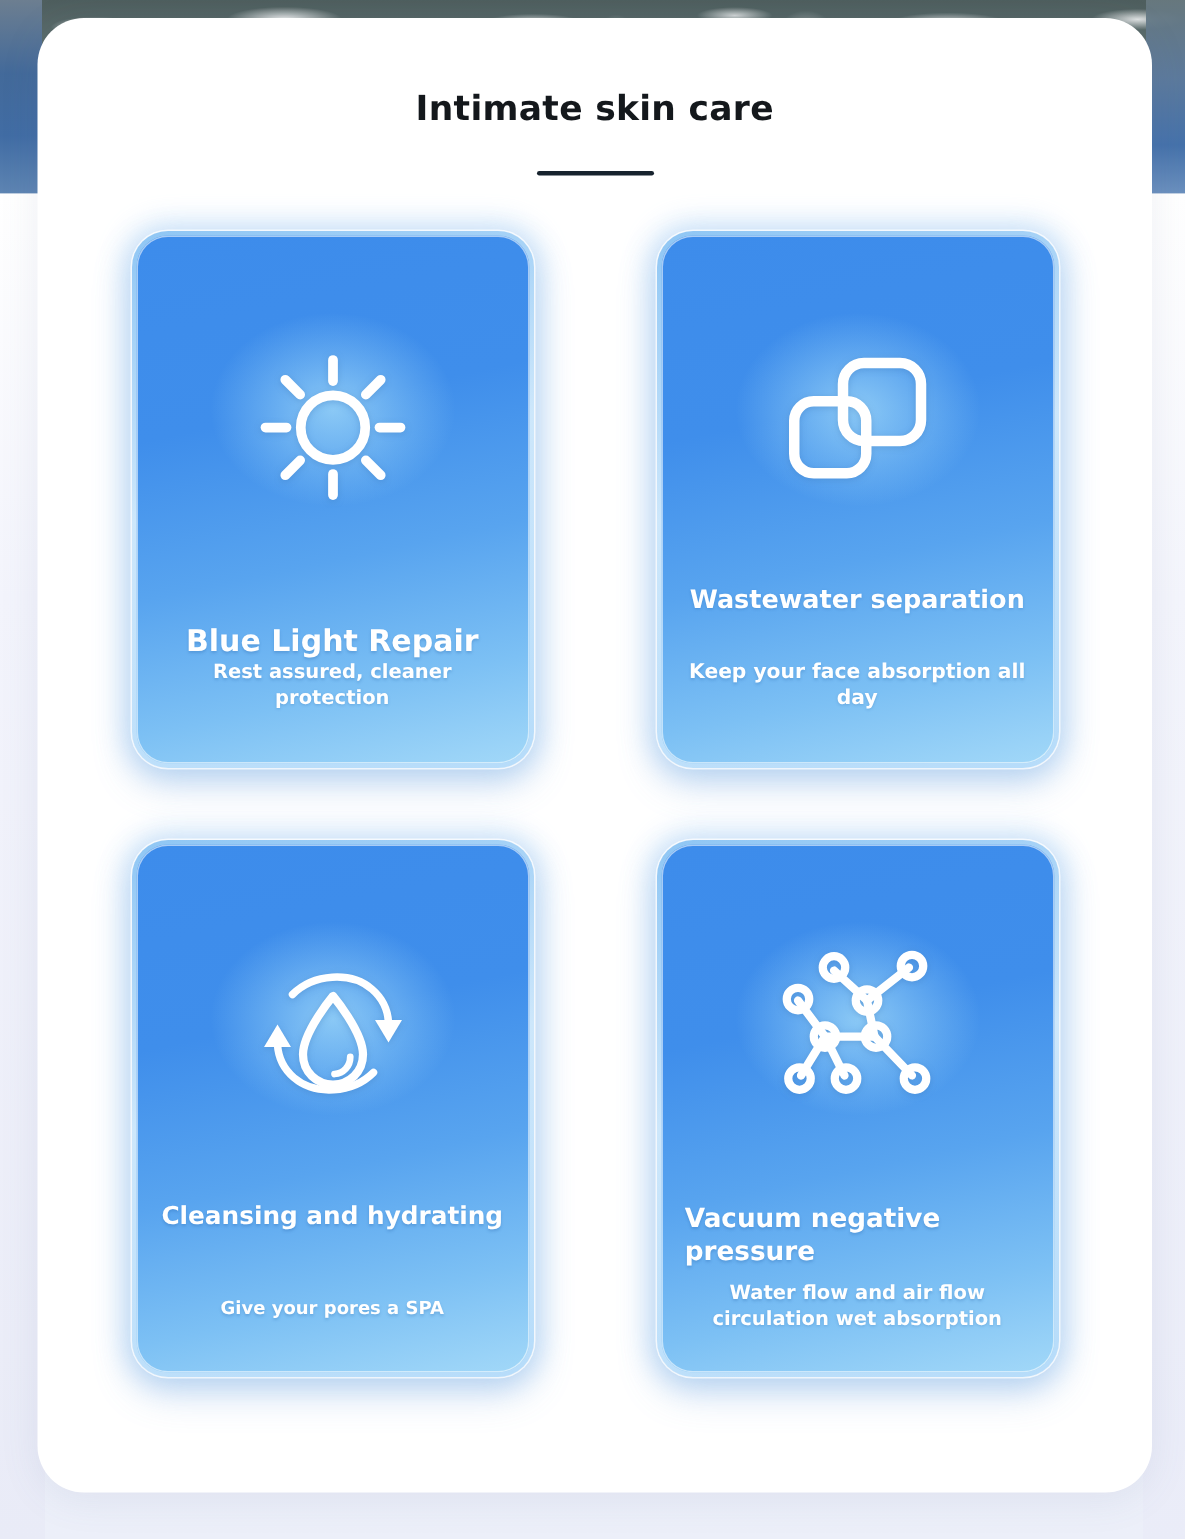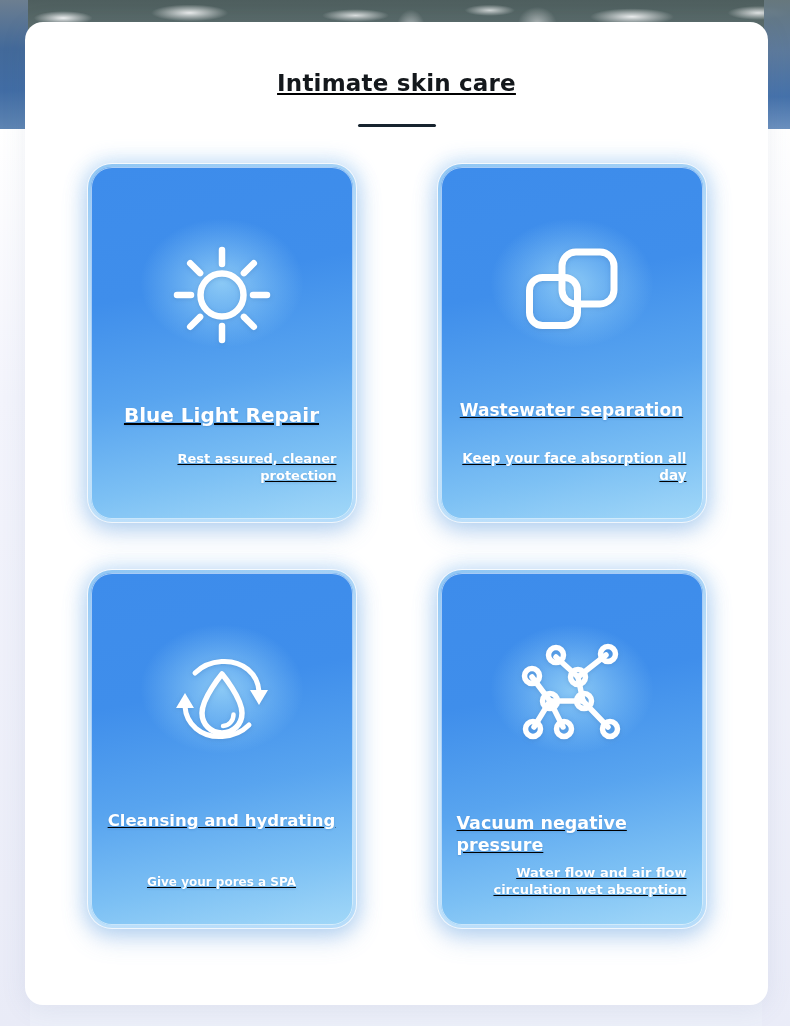--- a/index.html
+++ b/index.html
@@ -79,28 +79,27 @@
     right: 0; top: 129px;
     width: 28px;
     height: 897px;
     background: linear-gradient(180deg, #ffffff 0%, #f4f5fc 30%, #eaecf8 100%);
   }
 
   
   .panel {
     position: absolute;
     left: 25px;
-    top: 22px;
+    top: 12px;
     width: 743px;
     height: 983px;
     background: #ffffff;
-    border-radius: 18px;
+    border-radius: 31px;
     box-shadow: 0 4px 26px rgba(90,110,150,.10);
     overflow: hidden;
-    text-decoration: underline;
   }
 
   
   .header {
     padding-top: 48px;
     text-align: center;
   }
   .page-title {
     font-size: 23px;
     font-weight: 700;
@@ -179,27 +178,27 @@
     color: #ffffff;
     font-weight: 700;
     line-height: 1.28;
     text-align: left;
     text-shadow: 0 1px 2px rgba(40,100,170,.30);
   }
   .card-sub {
     color: #ffffff;
     font-weight: 700;
     line-height: 1.30;
-    text-align: right;
+    text-align: center;
     text-shadow: 0 1px 2px rgba(40,100,170,.28);
   }
 
   
   .card--a .card-icon { margin-top: 72px; }
-  .card--a .card-title { font-size: 20px; margin-bottom: 22px; }
+  .card--a .card-title { font-size: 20px; }
   .card--a .card-sub   { font-size: 13px; }
 
   .card--b .card-icon { margin-top: 68px; }
   .card--b .card-title { font-size: 17px; margin-bottom: 28px; }
   .card--b .card-sub   { font-size: 13.5px; }
 
   .card--c .card-icon { margin-top: 70px; }
   .card--c .card-title { font-size: 16.5px; margin-bottom: 44px; }
   .card--c .card-sub   { font-size: 12px; }
 

